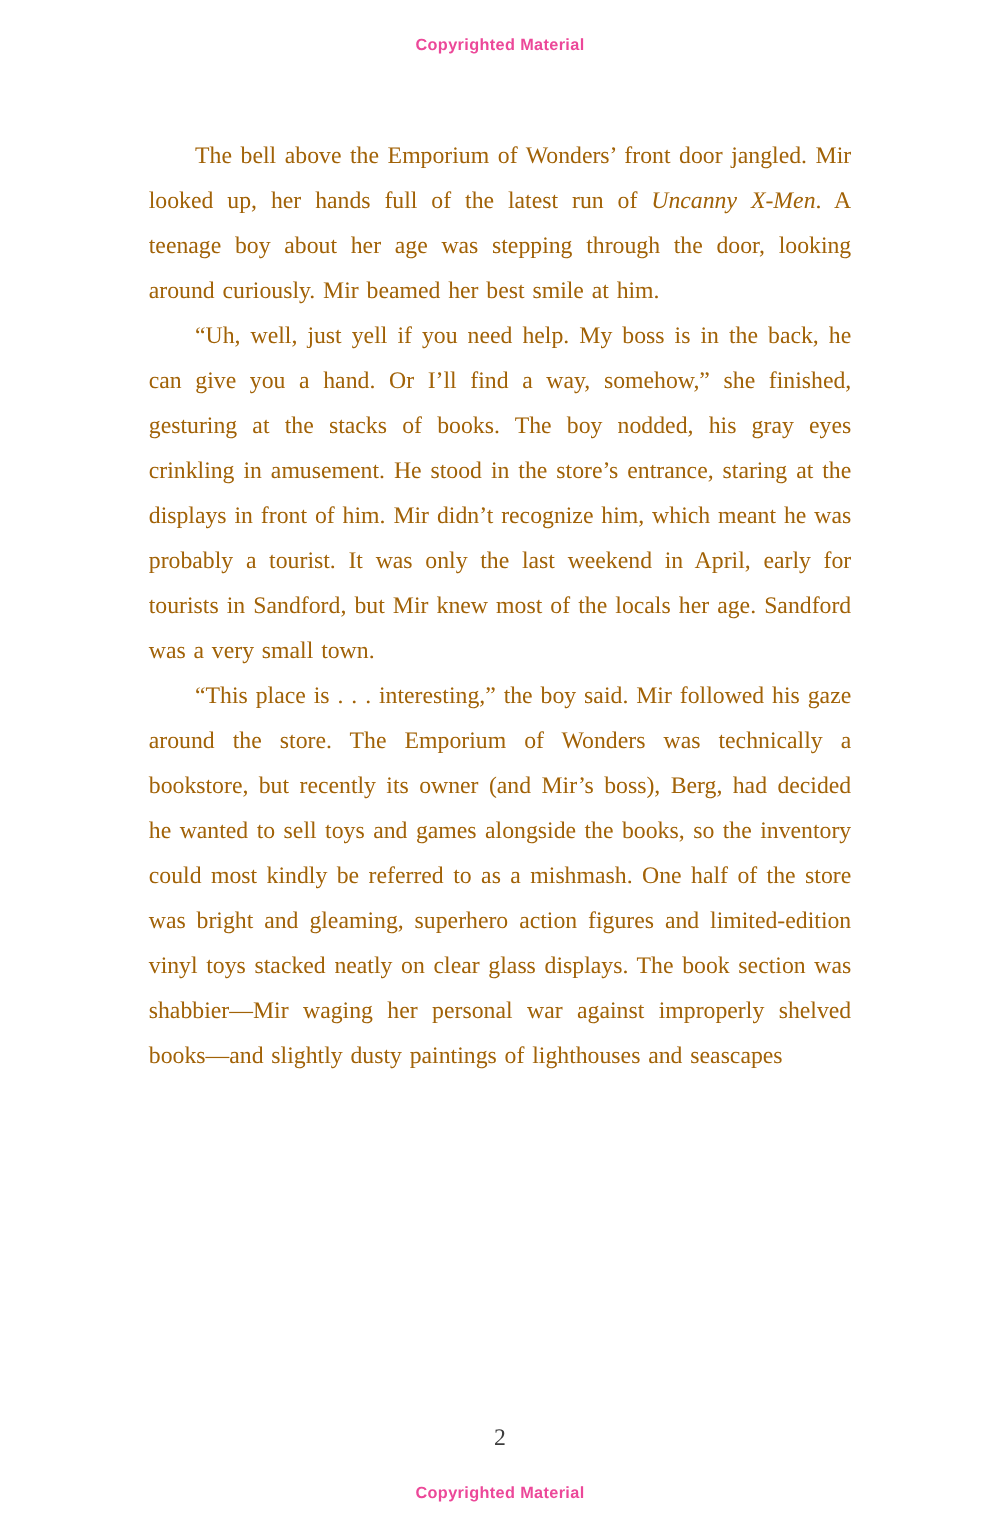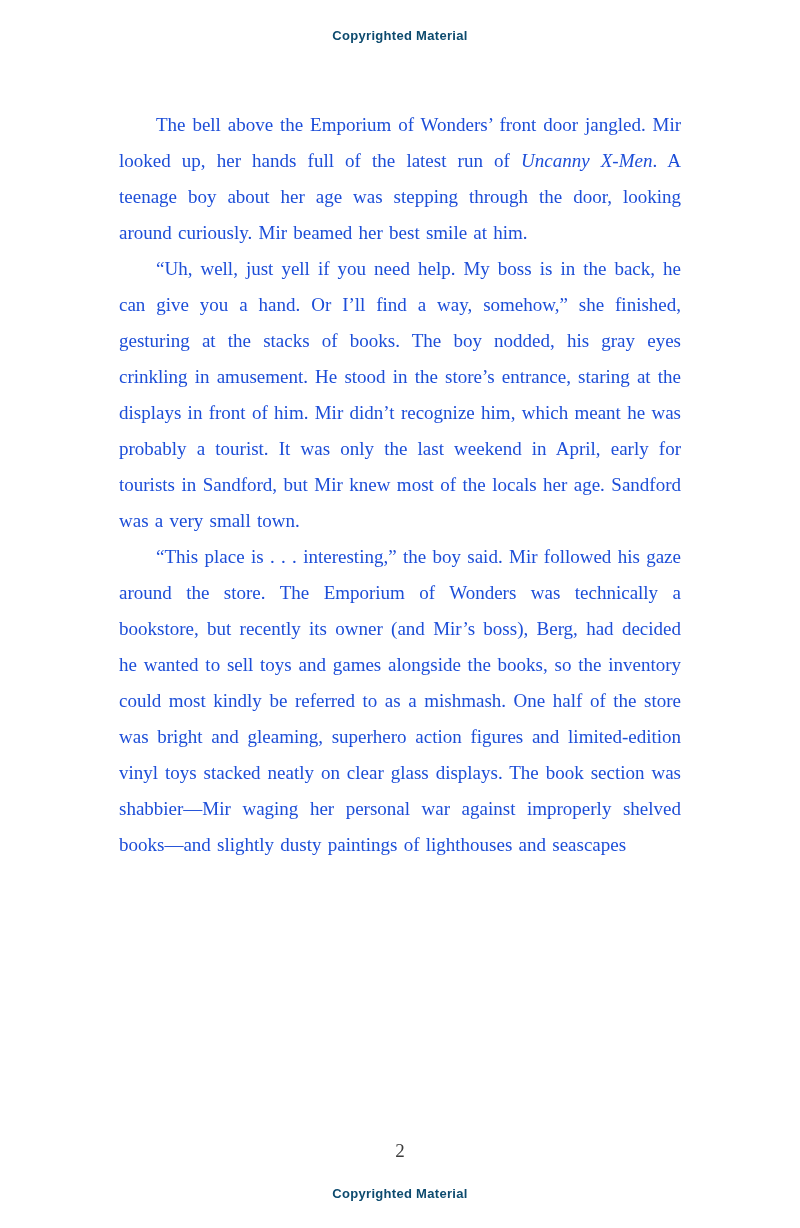--- a/index.html
+++ b/index.html
@@ -17,30 +17,30 @@
   }
   .notice {
     position: absolute;
     left: 0;
     width: 100%;
     text-align: center;
     font-family: "Liberation Sans", sans-serif;
     font-weight: bold;
     font-size: 13px;
     letter-spacing: 0.3px;
-    color: #0c4a6e;
+    color: #ec4899;
   }
   .notice.top { top: 28px; }
   .notice.bottom { top: 1186px; }
   .text-block {
     position: absolute;
     left: 119px;
     top: 107px;
     width: 562px;
-    color: #1d4ed8;
+    color: #a16207;
   }
   .text-block p.para {
     margin: 0;
     padding: 0;
     font-size: 19px;
     line-height: 36px;
     text-align: justify;
     text-indent: 37px;
     word-spacing: 1.5px;
   }

